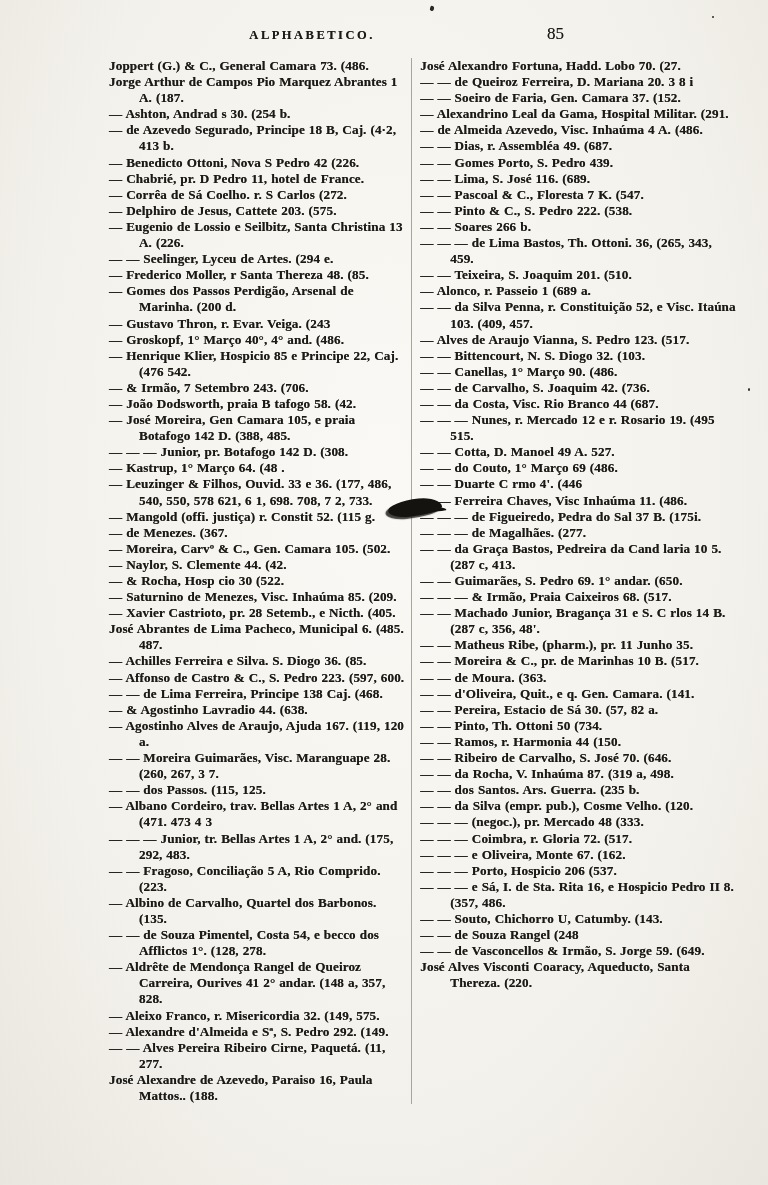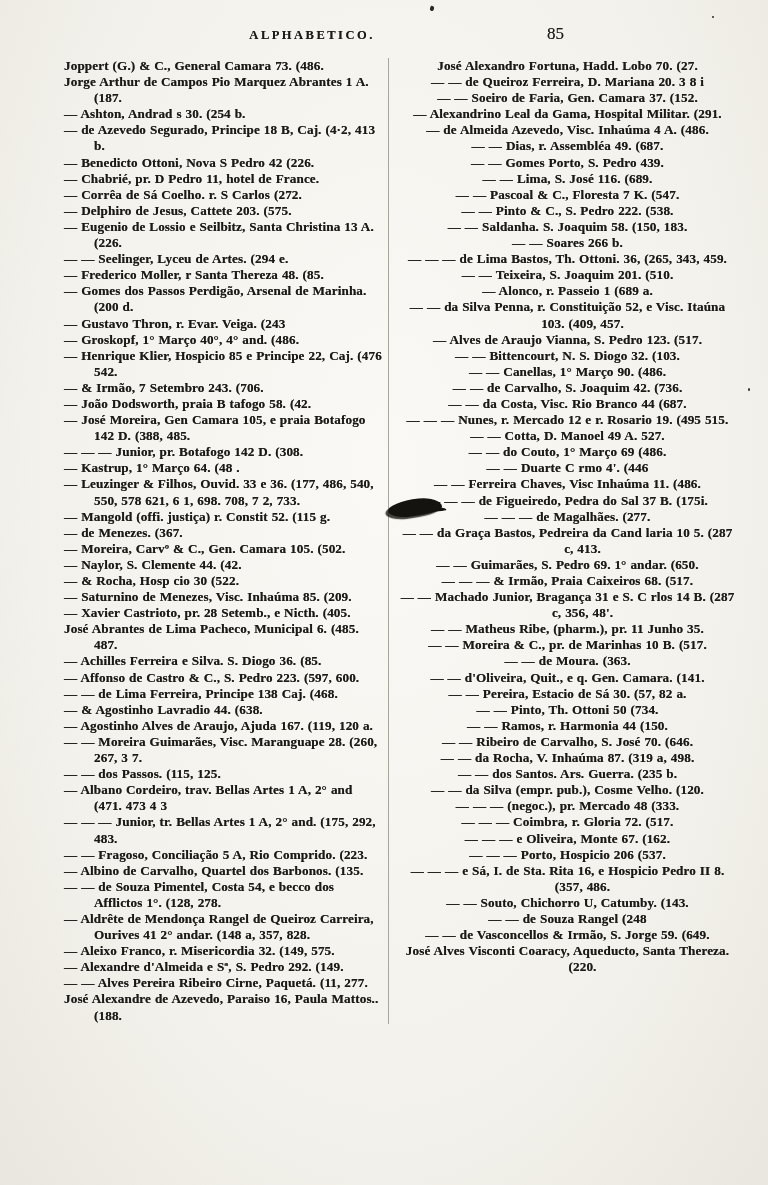--- a/index.html
+++ b/index.html
@@ -23,22 +23,22 @@
   .page-number {
     position: absolute; right: 48px; top: -4px;
     font-size: 17px; font-weight: normal;
     text-shadow: 0 0 .4px rgba(20,20,20,.6);
   }
   .columns {
     position: absolute; top: 58px; left: 64px; right: 30px;
     display: flex;
   }
   .col { box-sizing: border-box; }
-  .col-left { width: 324px; padding-right: 5px; }
-  .col-right { width: 350px; border-left: 1px solid #a9a59b; padding-left: 8px; text-align: center; }
+  .col-left { width: 324px; padding-right: 5px; margin-left: 45px; }
+  .col-right { width: 350px; border-left: 1px solid #a9a59b; padding-left: 8px; }
   .entry {
     font-size: 13.2px; line-height: 16.1px; font-weight: bold;
     letter-spacing: 0.1px;
     padding-left: 30px; text-indent: -30px;
     text-shadow: 0 0 .35px rgba(25,24,20,.65);
     word-spacing: 0.5px;
   }
   .ink-smudge {
     position: absolute; left: 388px; top: 499px;
     width: 54px; height: 17px;
@@ -115,21 +115,20 @@
         <div class="entry">José Alexandro Fortuna, Hadd. Lobo 70. (27.</div>
         <div class="entry">— — de Queiroz Ferreira, D. Mariana 20. 3 8 i</div>
         <div class="entry">— — Soeiro de Faria, Gen. Camara 37. (152.</div>
         <div class="entry">— Alexandrino Leal da Gama, Hospital Militar. (291.</div>
         <div class="entry">— de Almeida Azevedo, Visc. Inhaúma 4 A. (486.</div>
         <div class="entry">— — Dias, r. Assembléa 49. (687.</div>
         <div class="entry">— — Gomes Porto, S. Pedro 439.</div>
         <div class="entry">— — Lima, S. José 116. (689.</div>
         <div class="entry">— — Pascoal &amp; C., Floresta 7 K. (547.</div>
         <div class="entry">— — Pinto &amp; C., S. Pedro 222. (538.</div>
-        <div class="entry">— — Saldanha. S. Joaquim 58. (150, 183.</div>
         <div class="entry">— — Soares 266 b.</div>
         <div class="entry">— — — de Lima Bastos, Th. Ottoni. 36, (265, 343, 459.</div>
         <div class="entry">— — Teixeira, S. Joaquim 201. (510.</div>
         <div class="entry">— Alonco, r. Passeio 1 (689 a.</div>
         <div class="entry">— — da Silva Penna, r. Constituição 52, e Visc. Itaúna 103. (409, 457.</div>
         <div class="entry">— Alves de Araujo Vianna, S. Pedro 123. (517.</div>
         <div class="entry">— — Bittencourt, N. S. Diogo 32. (103.</div>
         <div class="entry">— — Canellas, 1° Março 90. (486.</div>
         <div class="entry">— — de Carvalho, S. Joaquim 42. (736.</div>
         <div class="entry">— — da Costa, Visc. Rio Branco 44 (687.</div>

